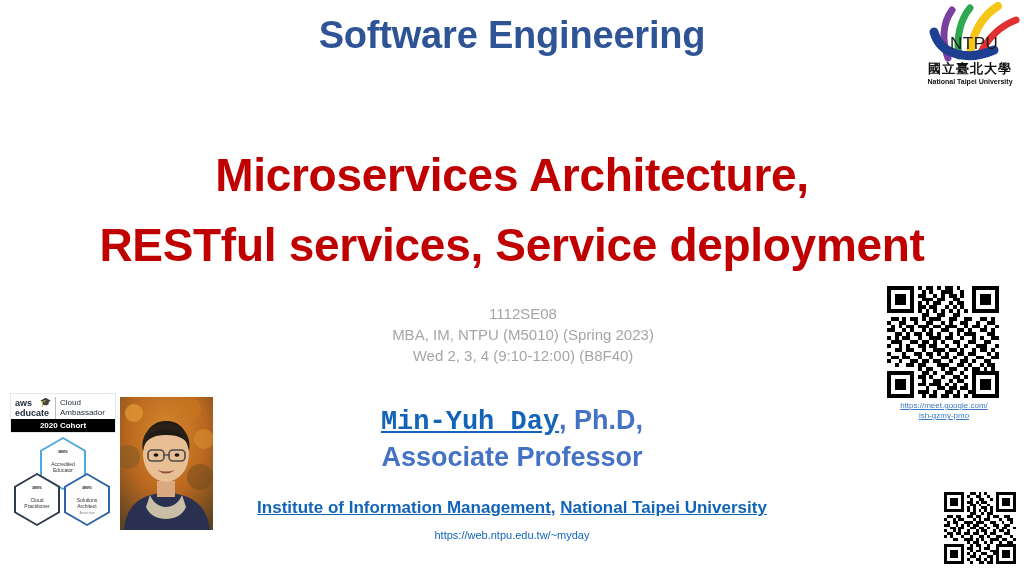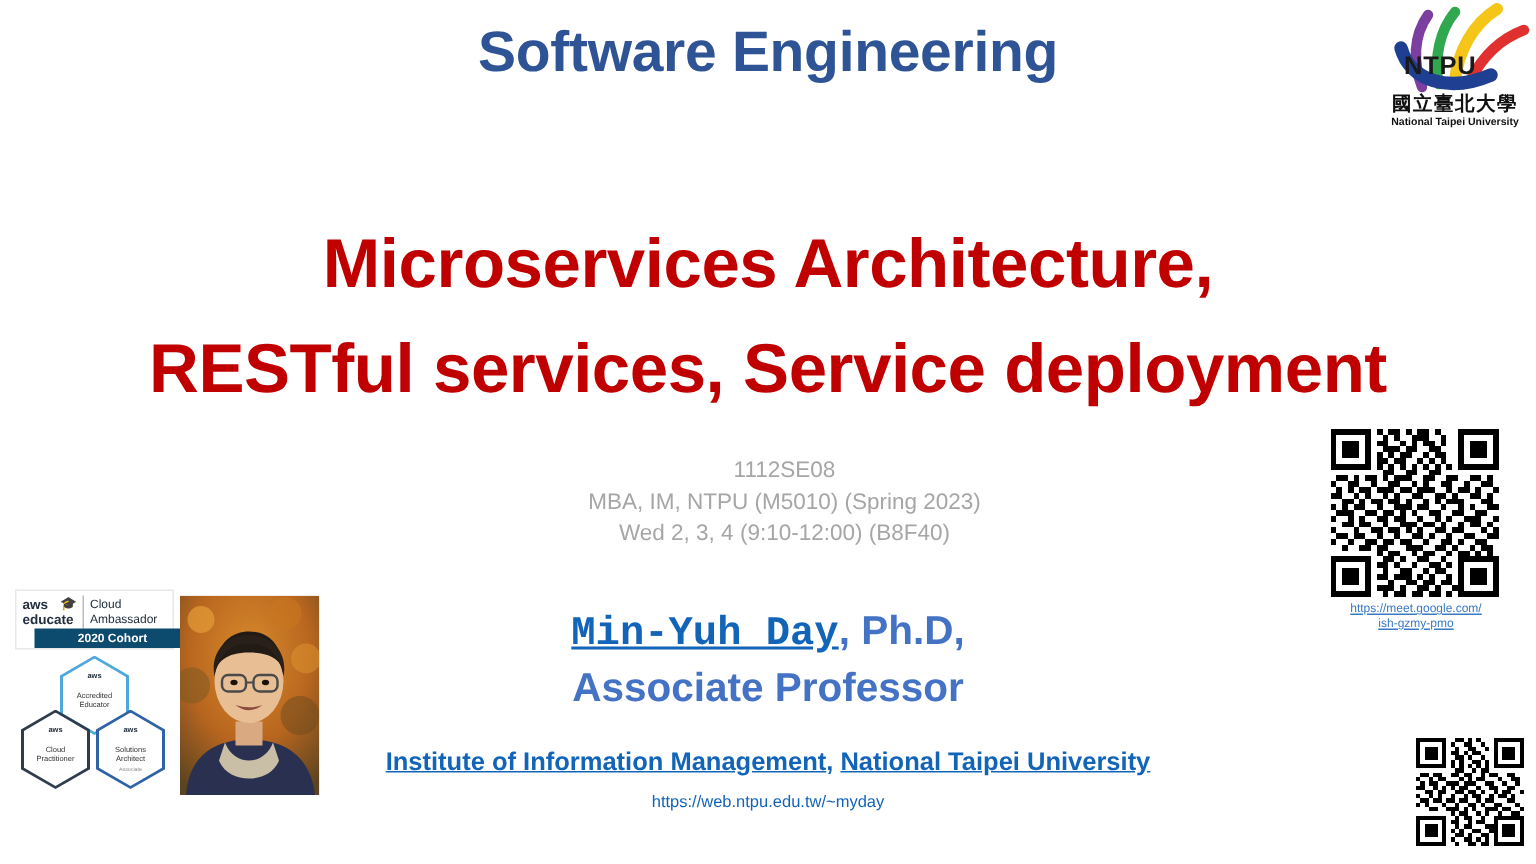--- a/index.html
+++ b/index.html
@@ -40,24 +40,24 @@
     height: 92px;
   }
   .ntpu-logo .sw-wrap {
     position: absolute;
     left: 0; top: 0;
     width: 104px;
     height: 62px;
   }
   .ntpu-logo .ntpu-word {
     position: absolute;
-    left: 18px;
+    left: 32px;
     top: 32px;
     font-size: 17px;
-    font-weight: bold;
+    font-weight: normal;
     color: #1a1a1a;
     letter-spacing: 0.5px;
   }
   .ntpu-logo .cn-name {
     position: absolute;
     left: 0;
     top: 58px;
     width: 104px;
     text-align: center;
     font-size: 13px;
@@ -168,24 +168,24 @@
   }
   .aws-top .amb {
     position: absolute;
     left: 49px; top: 4px;
     font-size: 8px;
     color: #232F3E;
     line-height: 10px;
   }
   .aws-top .cohort {
     position: absolute;
-    left: 12px; bottom: 0;
+    left: 0; bottom: 0;
     width: 104px;
     height: 13px;
-    background: #0c4a6e;
+    background: #000000;
     color: #ffffff;
     font-size: 8px;
     text-align: center;
     line-height: 13px;
     font-weight: bold;
   }
   .hexrow { position: relative; }
   .hex {
     position: absolute;
     width: 46px;

